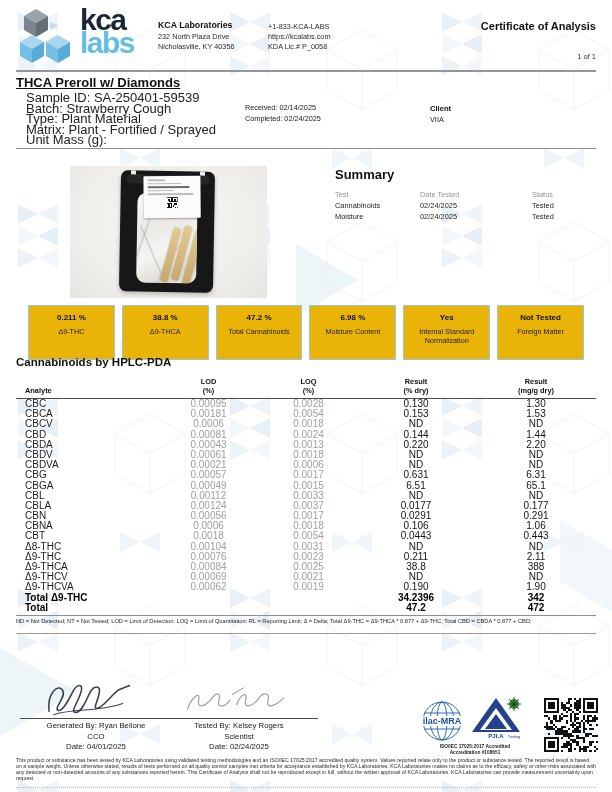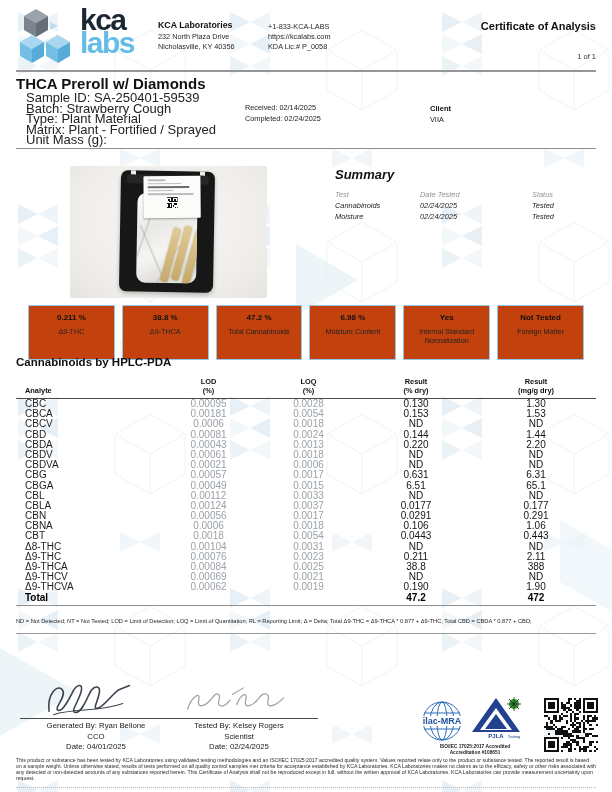--- a/index.html
+++ b/index.html
@@ -14,21 +14,21 @@
   .logo-kca{color:#1b2735;}
   .logo-labs{color:#65bde5;}
   .company{position:absolute;left:158px;top:20px;font-size:7.3px;line-height:10px;color:#2a2a2a;}
   .co-name{font-size:8.8px;font-weight:bold;color:#111;margin-bottom:2px;}
   .contact{position:absolute;left:268px;top:22px;font-size:7.3px;line-height:10px;color:#2a2a2a;}
   .cert{position:absolute;right:16px;top:20px;text-align:right;}
   .cert-title{font-size:11px;font-weight:bold;color:#111;}
   .page-ind{margin-top:20px;font-size:7.5px;color:#333;}
   .hdr-rule{position:absolute;left:16px;right:16px;top:70px;border-top:2px solid #969696;}
 
-  .title{position:absolute;left:16px;top:75px;font-size:15px;font-weight:bold;color:#111;}
+  .title{position:absolute;left:16px;top:75px;font-size:13px;font-weight:bold;color:#111;text-decoration:underline;}
 
   .sampleL{position:absolute;left:26px;top:93px;font-size:13px;line-height:10.6px;color:#222;}
   .sampleM{position:absolute;left:245px;top:103px;font-size:7.3px;line-height:10.6px;color:#222;}
   .client{position:absolute;left:430px;top:104px;font-size:7.3px;line-height:10.6px;color:#222;}
   .client-label{font-weight:bold;font-size:7.6px;color:#111;}
   .rule2{position:absolute;left:16px;right:16px;top:148px;border-top:1.5px solid #8f8f8f;}
 
   
   .photo{position:absolute;left:70px;top:166px;width:197px;height:132px;border-radius:2px;
     background:radial-gradient(ellipse at 50% 42%, #f8f7f5 0%, #efedea 70%, #e6e4e1 100%);}
@@ -41,29 +41,29 @@
   .crease{position:absolute;background:linear-gradient(90deg,rgba(255,255,255,0),rgba(175,175,170,.55),rgba(255,255,255,0));}
   .roll{position:absolute;width:8px;height:56px;border-radius:3px;transform:rotate(14deg);
     background:linear-gradient(180deg,#e0ca96 0%,#d3b87e 55%,#c4a969 100%);box-shadow:0 0 2px rgba(90,70,30,.35);}
   .bag-label{position:absolute;left:23px;top:5px;width:57px;height:42px;background:#fbfbfa;border-radius:1px;
     transform:rotate(-1.5deg);padding:3px 4px;box-sizing:border-box;box-shadow:0 1px 2px rgba(0,0,0,.35);}
   .lbar{height:1.5px;background:#bcbcbc;margin-bottom:2px;border-radius:1px;}
   .lbar.dark{background:#6d6d6d;}
   .label-qr{display:block;margin:2px auto 0 auto;}
 
   
-  .summary{position:absolute;left:335px;top:167px;width:250px;font-style:italic;}
+  .summary{position:absolute;left:335px;top:167px;width:250px;}
   .summary-title{font-size:13px;font-weight:bold;color:#111;margin-bottom:7px;}
   .shead,.srow{display:grid;grid-template-columns:85px 112px 53px;font-size:7.4px;line-height:11px;}
   .shead{color:#8f959a;}
   .srow{color:#1d1d1d;}
 
   
   .boxes{position:absolute;left:28px;right:28px;top:305px;display:flex;gap:7px;}
-  .box{flex:1;height:46px;border:1.4px solid #8fc8eb;background:#c2410c;text-align:center;padding-top:7px;border-radius:1px;}
+  .box{flex:1;height:46px;border:1.4px solid #8fc8eb;background:#eab308;text-align:center;padding-top:7px;border-radius:1px;}
   .bval{font-size:8px;font-weight:bold;color:#111;}
   .blab{font-size:7.2px;color:#222;margin-top:6px;line-height:8.6px;padding:0 4px;}
 
   .secH{position:absolute;left:16px;top:356px;font-size:11.5px;font-weight:bold;color:#111;}
 
   
   .table{position:absolute;left:16px;top:377px;width:580px;}
   .thead{display:grid;grid-template-columns:140px 105px 95px 120px 120px;padding-bottom:3px;border-bottom:1.5px solid #4b4b4b;}
   .thc{font-size:7.4px;font-weight:bold;color:#111;text-align:center;line-height:9px;}
   .thc.first{text-align:left;align-self:end;padding-left:9px;}
@@ -432,20 +432,27 @@
             <div class="q">0.0021</div>
             <div class="r1">ND</div>
             <div class="r2">ND</div>
           </div>
           <div class="trow">
             <div class="a">Δ9-THCVA</div>
             <div class="l">0.00062</div>
             <div class="q">0.0019</div>
             <div class="r1">0.190</div>
             <div class="r2">1.90</div>
+          </div>
+          <div class="trow bold">
+            <div class="a">Total Δ9-THC</div>
+            <div class="l"></div>
+            <div class="q"></div>
+            <div class="r1">34.2396</div>
+            <div class="r2">342</div>
           </div>
           <div class="trow bold">
             <div class="a">Total</div>
             <div class="l"></div>
             <div class="q"></div>
             <div class="r1">47.2</div>
             <div class="r2">472</div>
           </div>
         </div>
       <div class="tbot"></div>

